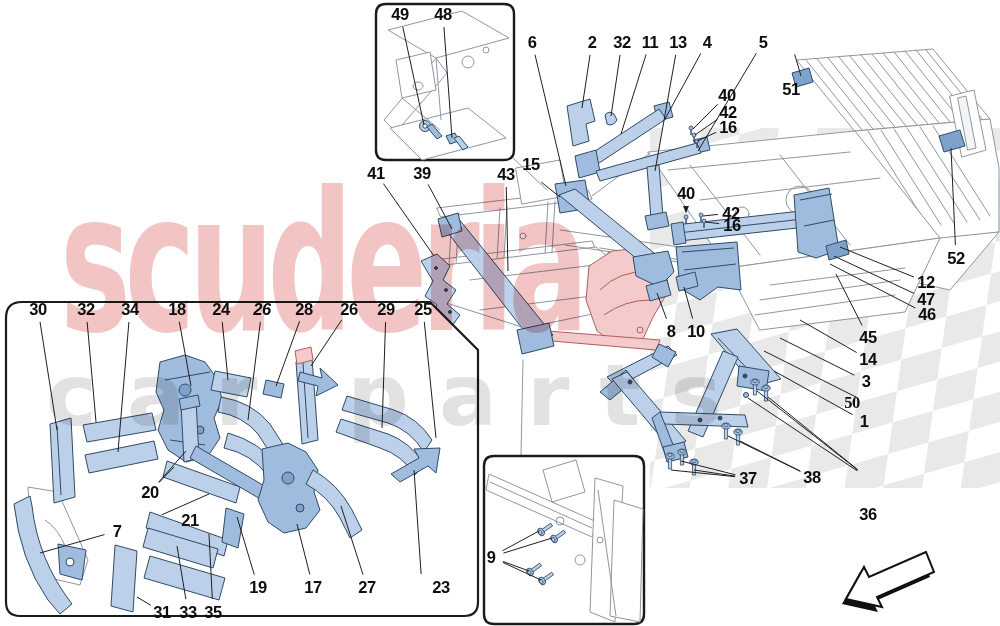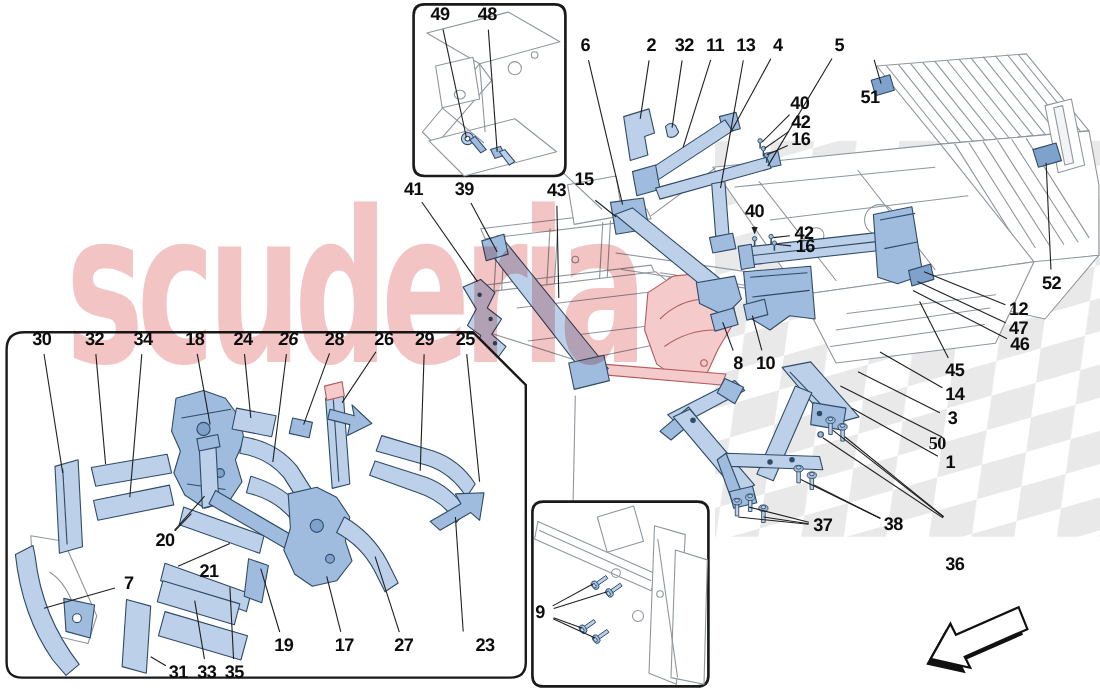--- a/index.html
+++ b/index.html
@@ -311,20 +311,21 @@
         <line x1="309.8" y1="574.4" x2="297" y2="524"></line>
         <line x1="363.02682756322093" y1="574.6220397161883" x2="341" y2="506"></line>
         <line x1="421.1131817584925" y1="574.0302832179523" x2="414" y2="470"></line>
         <line x1="150.85259196573693" y1="605.3115551794422" x2="137" y2="597"></line>
         <line x1="185.86281316503036" y1="599.1768789901821" x2="177" y2="546"></line>
         <line x1="212.33420822434894" y1="599.0170603748044" x2="209" y2="534"></line>
       </g>
 </svg>
 
   <div class="wm wm-brand">scuderia</div>
+  <div class="wm wm-sub">car parts</div>
 
   <div id="callout-layer">
       <div class="co" style="left: 400px; top: 14px;">49</div>
       <div class="co" style="left: 443px; top: 14px;">48</div>
       <div class="co" style="left: 532px; top: 42px;">6</div>
       <div class="co" style="left: 592px; top: 42px;">2</div>
       <div class="co" style="left: 622px; top: 42px;">32</div>
       <div class="co" style="left: 650px; top: 42px;">11</div>
       <div class="co" style="left: 678px; top: 42px;">13</div>
       <div class="co" style="left: 707px; top: 42px;">4</div>

